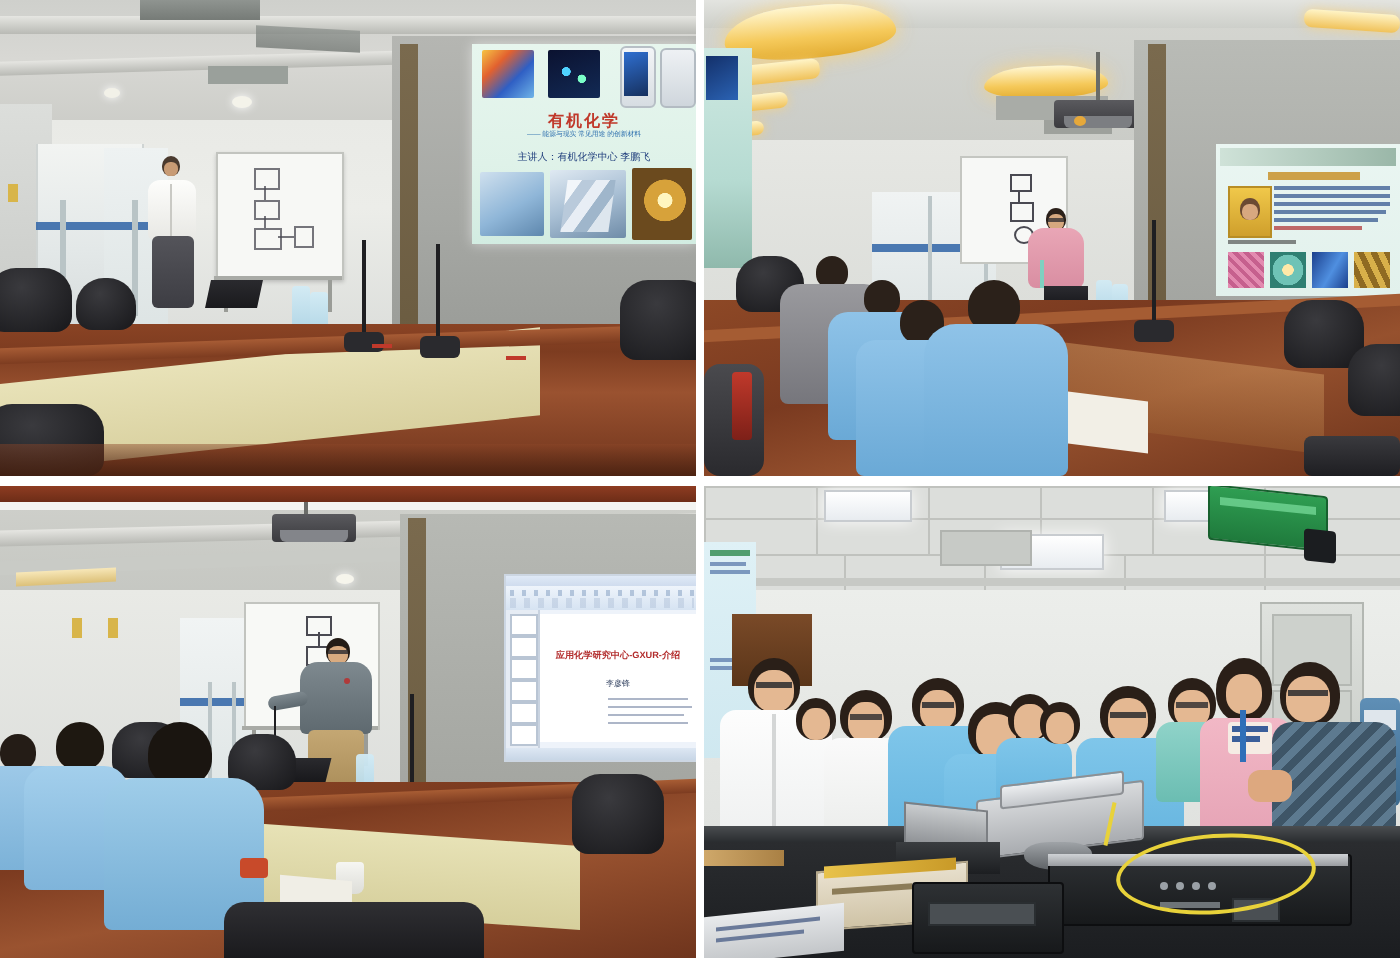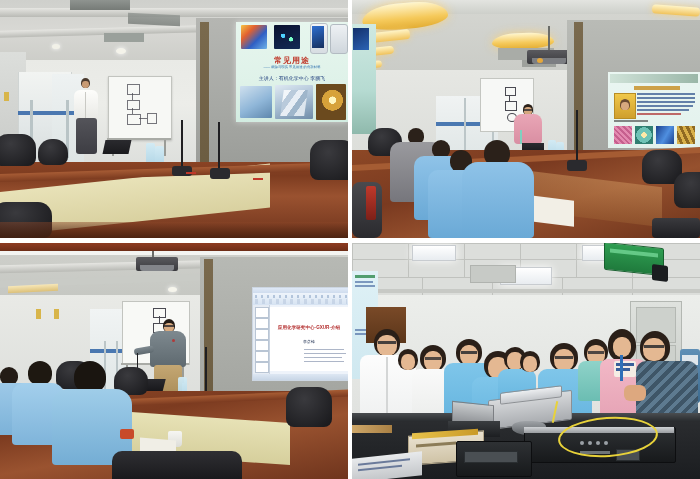--- a/index.html
+++ b/index.html
@@ -159,21 +159,21 @@
         <div class="abs tl-slide-img" style="left:5px;top:3px;width:26px;height:24px;
              background:linear-gradient(135deg,#f6c445 0%,#e2612f 30%,#2f5fc4 62%,#6fb4e8 100%);"></div>
         <div class="abs tl-slide-img" style="left:38px;top:3px;width:26px;height:24px;
              background:radial-gradient(circle at 35% 45%,#4fd2ff 0 10%,transparent 11%),radial-gradient(circle at 65% 60%,#7affc8 0 9%,transparent 10%),linear-gradient(160deg,#0b1230,#122a55);"></div>
         <div class="abs tl-slide-img" style="left:74px;top:1px;width:16px;height:29px;
              background:linear-gradient(180deg,#f3f5f7,#d7dde2);border:1px solid #b7bfc6;border-radius:3px;"></div>
         <div class="abs" style="left:76px;top:4px;width:12px;height:22px;background:linear-gradient(160deg,#2f6fd0,#16305e);"></div>
         <div class="abs tl-slide-img" style="left:94px;top:2px;width:16px;height:28px;
              background:linear-gradient(180deg,#eef1f4,#cfd6dc);border:1px solid #b3bbc2;border-radius:3px;"></div>
 
-        <div class="tl-title" style="top:33px;font-size:8px;">常见用途</div>
+        <div class="tl-title" style="top:33px;font-size:8px;">有机化学</div>
         <div class="tl-sub" style="top:43px;font-size:3.4px;">—— 能源与现实 常见用途 的创新材料</div>
         <div class="tl-sub" style="top:53px;font-size:5px;color:#22407e;">主讲人：有机化学中心 李鹏飞</div>
 
         <div class="abs tl-slide-img" style="left:4px;top:64px;width:32px;height:32px;
              background:linear-gradient(150deg,#cfe0ee,#8fb6d8 55%,#5e87ad);"></div>
         <div class="abs tl-slide-img" style="left:39px;top:63px;width:38px;height:34px;
              background:linear-gradient(160deg,#dfe9f2,#a8bfd4 50%,#6f8ca8);"></div>
         <div class="abs" style="left:46px;top:68px;width:24px;height:26px;background:linear-gradient(120deg,#f2f6fa 0 18%,#b9cadb 19% 36%,#e8eef5 37% 54%,#9fb6cb 55% 72%,#dde6ee 73% 100%);transform:skewX(-8deg);"></div>
         <div class="abs tl-slide-img" style="left:80px;top:62px;width:30px;height:36px;
              background:radial-gradient(circle at 55% 45%,#fff6bf 0 14%,#d7a23a 15% 40%,#6b4a1e 41% 100%);"></div>

